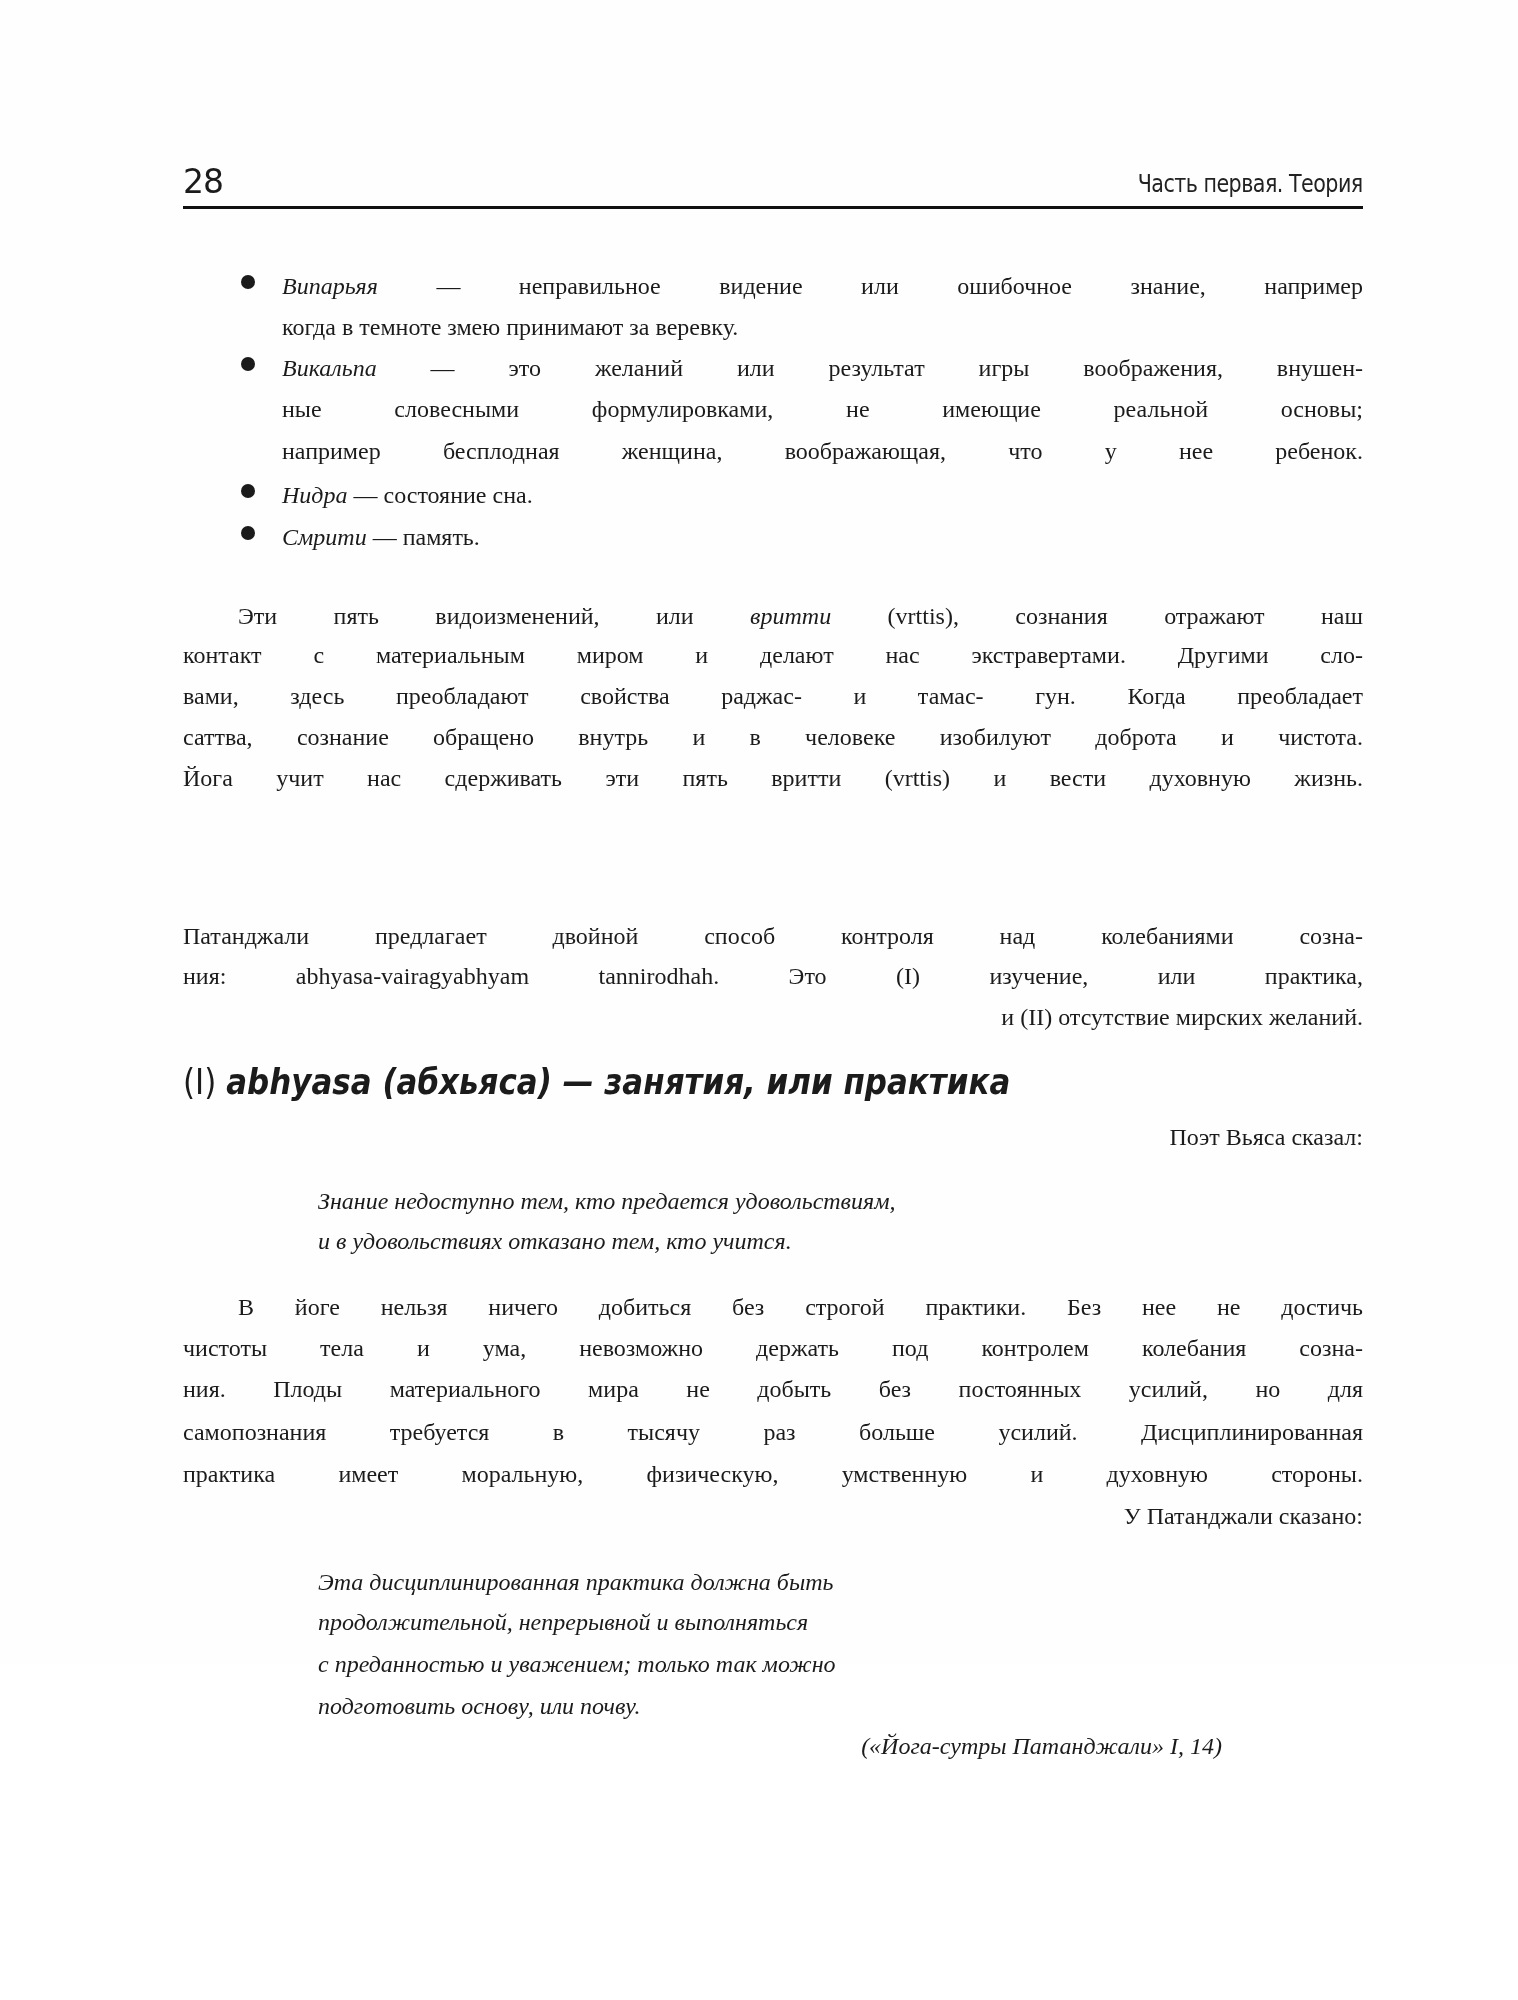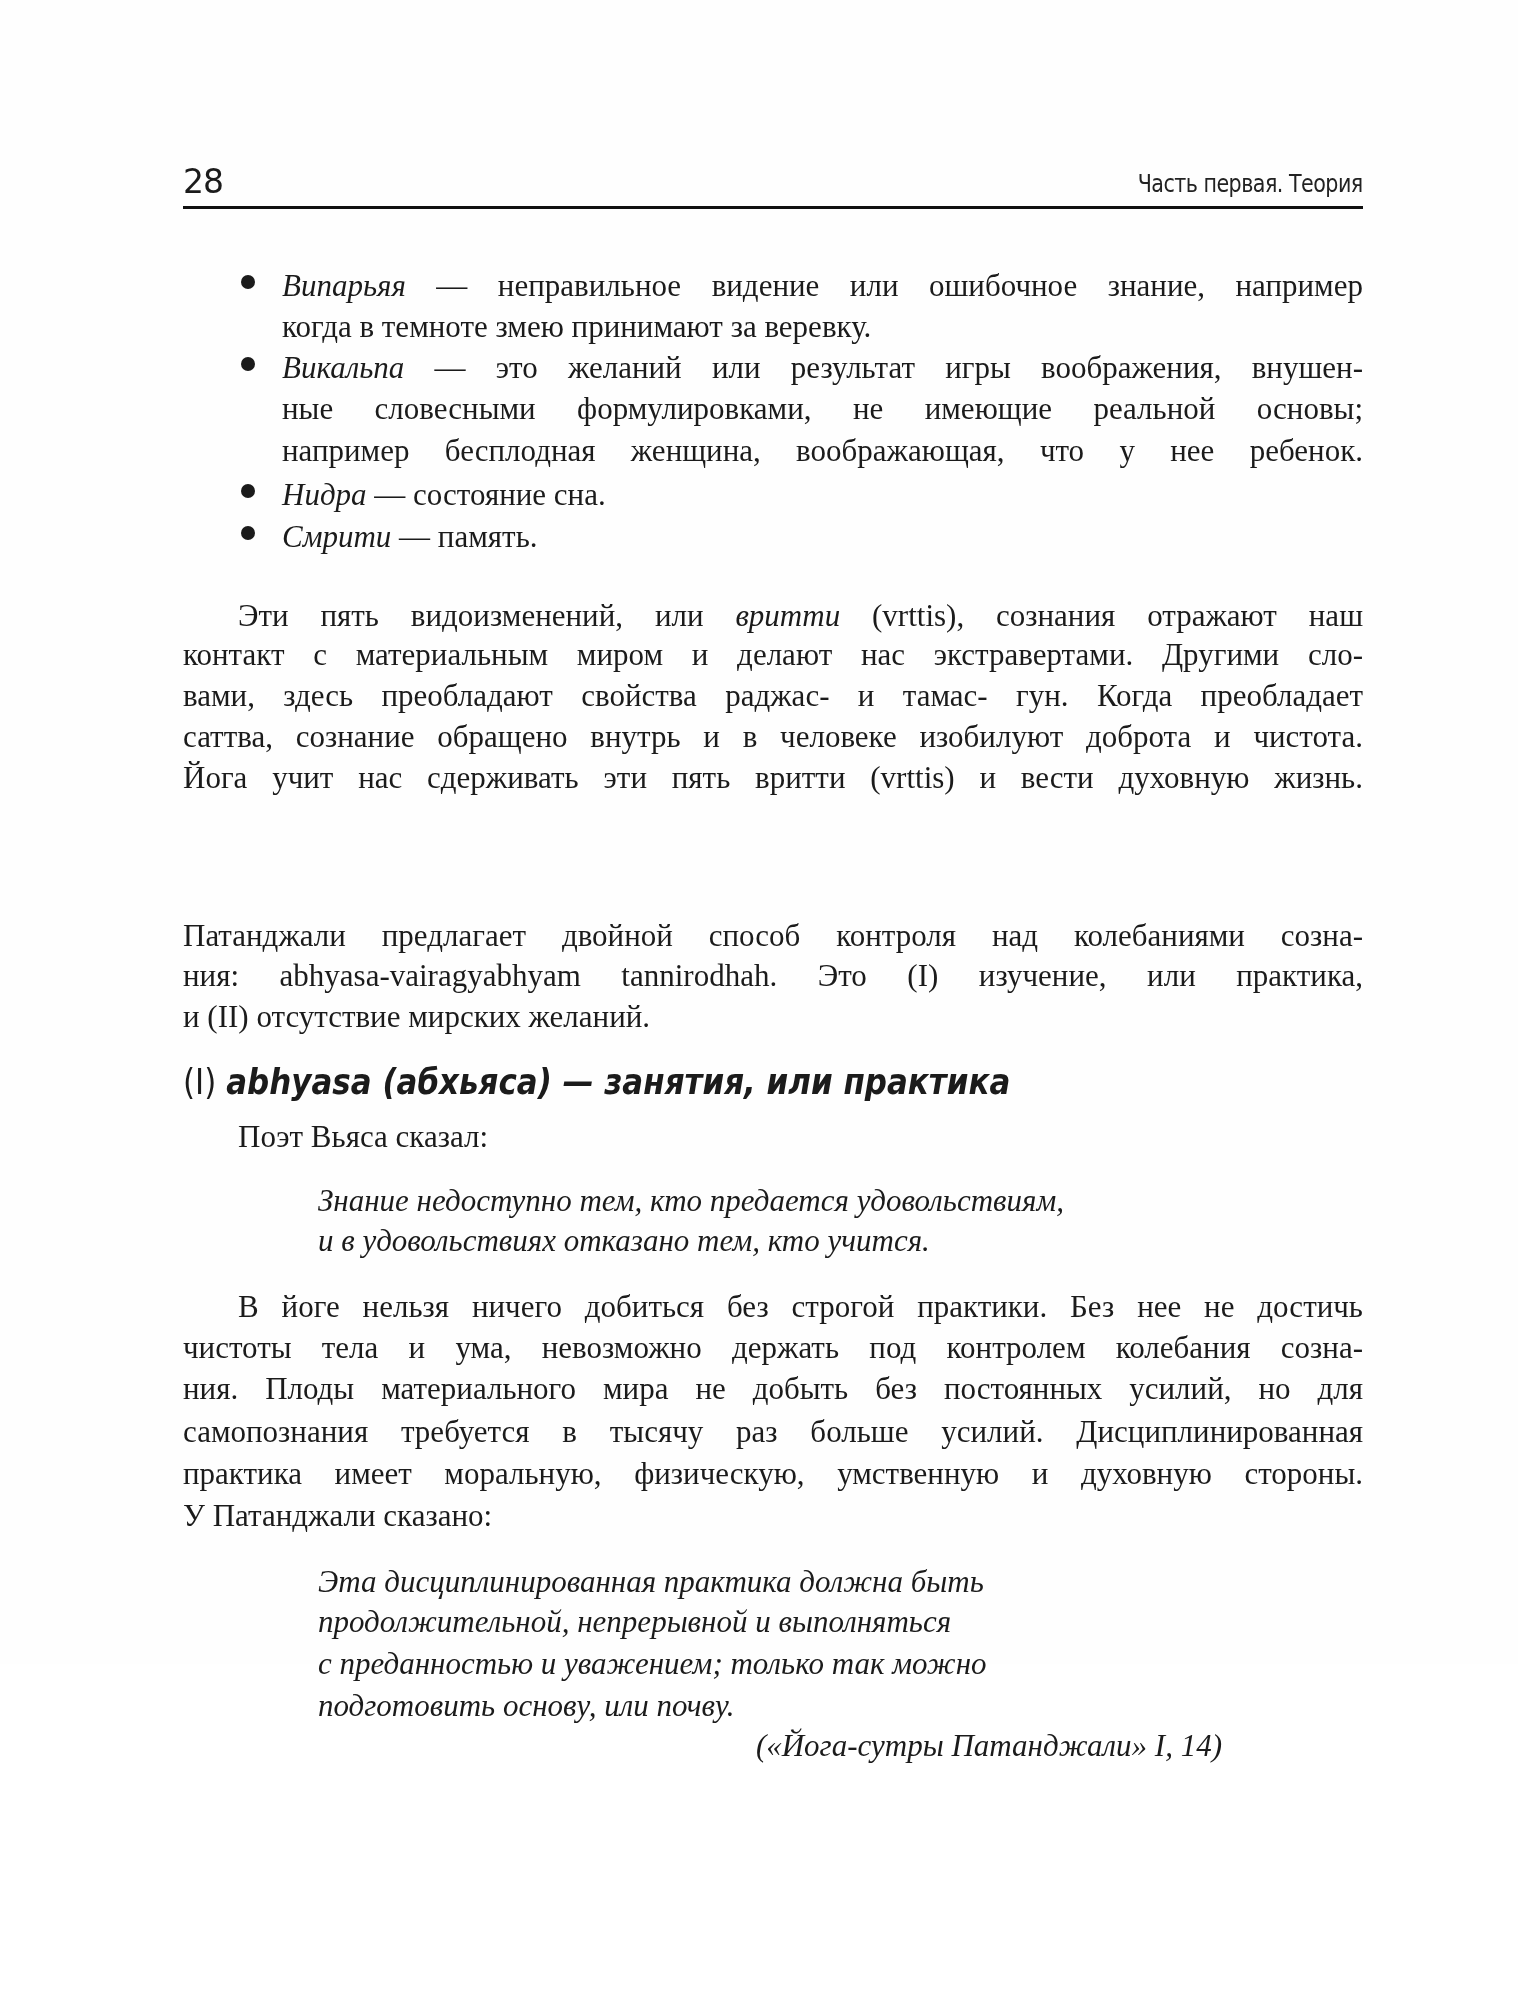--- a/index.html
+++ b/index.html
@@ -1,21 +1,21 @@
 <!DOCTYPE html>
 <html><head>
 <meta charset="utf-8">
 <style>
   html, body { margin:0; padding:0; background:#ffffff; }
   body { width:1518px; height:2000px; position:relative; overflow:hidden; color:#1b1b1b; }
   .page { position:absolute; left:0; top:0; width:1518px; height:1664px; background:#fefefe; }
-  .ln { position:absolute; white-space:nowrap; font-family:"Liberation Serif", serif; font-size:31px; line-height:42px; height:42px; transform-origin:left center; }
+  .ln { position:absolute; white-space:nowrap; font-family:"Liberation Serif", serif; font-size:24px; line-height:42px; height:42px; transform-origin:left center; }
   .j { text-align:justify; text-align-last:justify; }
   .i { font-style:italic; }
-  .body-line { left:183px; width:1180px; }
+  .body-line { left:183px; width:1180px;text-align:right; }
   .item-line { left:282px; width:1081px; }
   .indent { padding-left:55px; box-sizing:border-box; }
   .bullet { position:absolute; left:241px; width:14px; height:14px; border-radius:50%; background:#1b1b1b; }
   #running-head .pnum { position:absolute; left:183px; top:160px; font-family:"DejaVu Sans", sans-serif; font-size:33px; line-height:44px; letter-spacing:-1px; }
   #running-head .rtitle { position:absolute; right:155px; top:167px; font-family:"DejaVu Sans", sans-serif; font-size:24px; line-height:34px; font-weight:normal; color:#222; letter-spacing:-0.6px; transform:scaleX(0.86); transform-origin:right center; }
   #running-head .rule { position:absolute; left:183px; top:206px; width:1180px; height:3px; background:#111; }
   .h2 { position:absolute; left:183px; width:1180px; top:840px; height:48px; line-height:48px; text-align:center; font-family:"DejaVu Sans", sans-serif; font-size:37px; letter-spacing:-0.5px; white-space:nowrap; }
   .h2 span { display:inline-block; transform:scaleX(0.88); }
   .h3 { position:absolute; left:183px; top:1059px; height:46px; line-height:46px; font-family:"DejaVu Sans", sans-serif; font-size:35px; white-space:nowrap; transform-origin:left center; }
   .h3 .num { font-weight:normal; font-style:normal; }

